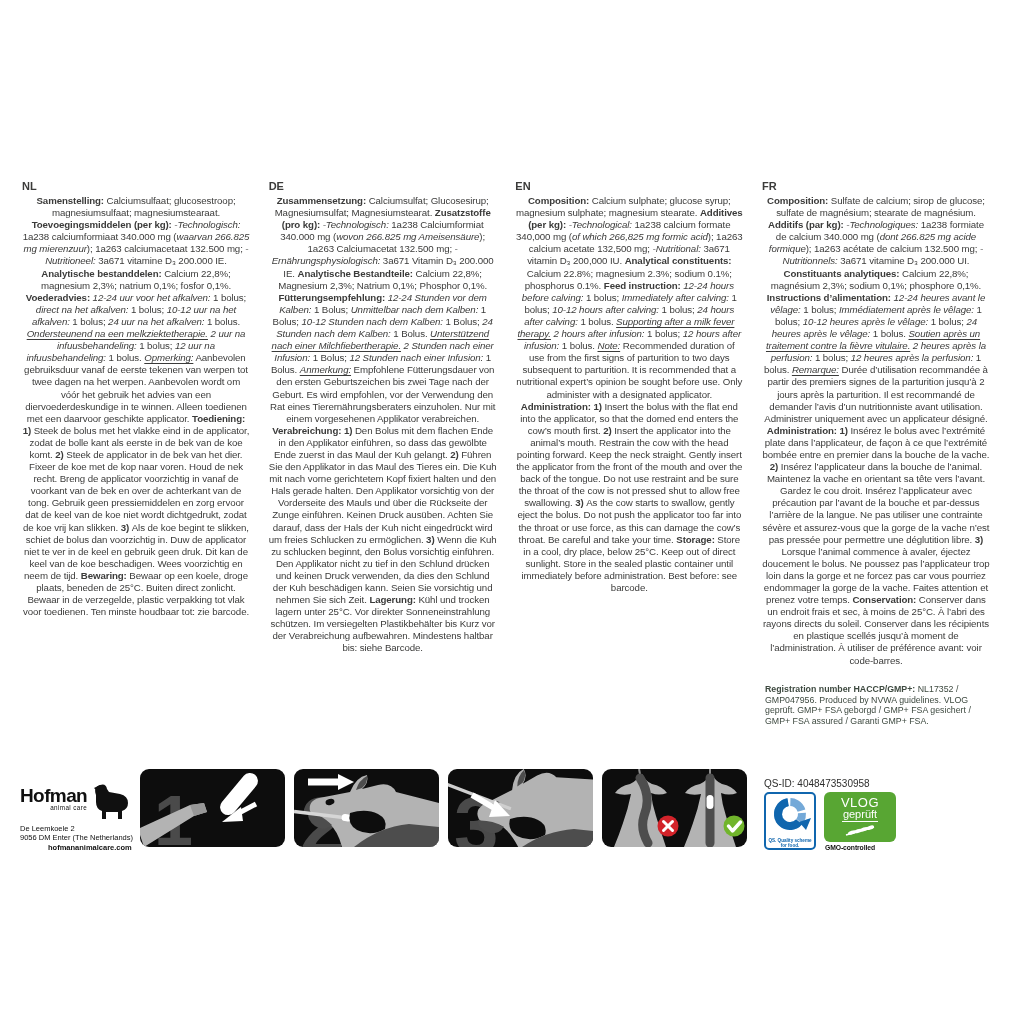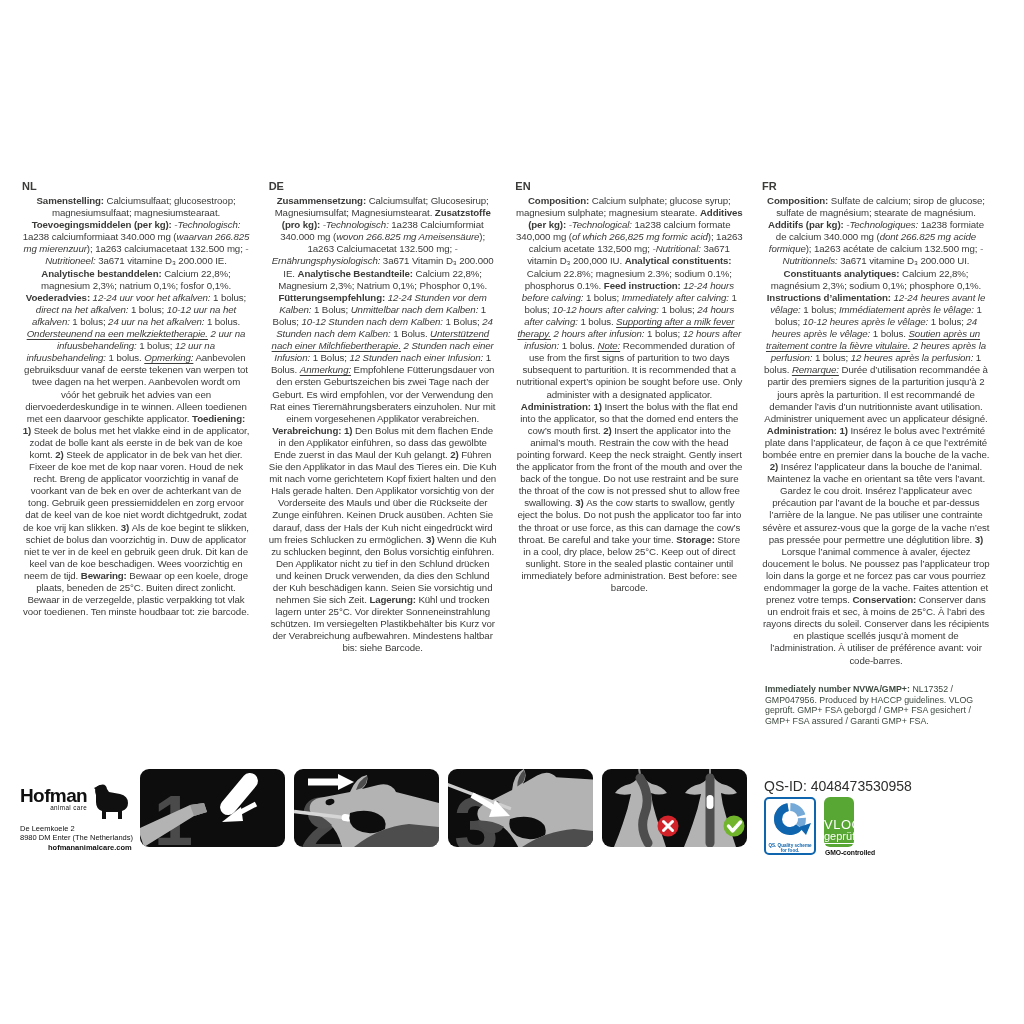--- a/index.html
+++ b/index.html
@@ -33,26 +33,26 @@
   .website{font-weight:bold;margin-left:28px;}
 
   
   .panels{position:absolute;left:140px;top:769px;display:flex;gap:9px;}
   .panel{width:145px;height:78px;background:#0d0d0d;border-radius:9px;position:relative;overflow:hidden;}
   .panel svg{position:absolute;left:0;top:0;}
   .step-num{font-family:"Liberation Sans", sans-serif;font-weight:bold;}
 
   
   .certs{position:absolute;left:764px;top:778px;}
-  .qs-id{font-size:14px;color:#2e2e2d;margin:0 0 3px 0;}
+  .qs-id{font-size:10px;color:#2e2e2d;margin:0 0 3px 0;}
   .logos{display:flex;gap:8px;align-items:flex-start;}
   .qs-badge{width:52px;height:58px;border:2px solid #1066ae;border-radius:5px;background:#fff;box-sizing:border-box;text-align:center;padding-top:2px;}
   .qs-caption{font-size:4.6px;font-weight:bold;color:#1066ae;line-height:5.2px;padding:0 2px;}
   .vlog-wrap{text-align:center;width:52px;}
-  .vlog-badge{width:30px;height:50px;background:#58a633;border-radius:6px;box-sizing:border-box;color:#fff;text-align:center;padding-top:21px;}
+  .vlog-badge{width:72px;height:50px;background:#58a633;border-radius:6px;box-sizing:border-box;color:#fff;text-align:center;padding-top:4px;}
   .vlog-line1{font-size:13px;line-height:13px;letter-spacing:0.5px;}
   .vlog-line2{font-size:11px;line-height:10px;}
   .vlog-rule{width:36px;height:1px;background:#fff;margin:2px auto 1px auto;}
   .gmo{font-size:6.8px;font-weight:bold;color:#101010;margin-top:2px;letter-spacing:-0.1px;}
 </style>
 </head>
 <body>
 
 <div class="sheet">
 
@@ -69,37 +69,37 @@
       <h2>EN</h2>
       <p><span class="b">Composition: </span><span>Calcium sulphate; glucose syrup; magnesium sulphate; magnesium stearate. </span><span class="b">Additives (per kg): </span><span class="i">-Technological: </span><span>1a238 calcium formate 340,000 mg (</span><span class="i">of which 266,825 mg formic acid</span><span>); 1a263 calcium acetate 132,500 mg; </span><span class="i">-Nutritional: </span><span>3a671 vitamin D₃ 200,000 IU. </span><span class="b">Analytical constituents: </span><span>Calcium 22.8%; magnesium 2.3%; sodium 0.1%; phosphorus 0.1%. </span><span class="b">Feed instruction: </span><span class="i">12-24 hours before calving: </span><span>1 bolus; </span><span class="i">Immediately after calving: </span><span>1 bolus; </span><span class="i">10-12 hours after calving: </span><span>1 bolus; </span><span class="i">24 hours after calving: </span><span>1 bolus. </span><span class="i u">Supporting after a milk fever therapy.</span><span> </span><span class="i">2 hours after infusion: </span><span>1 bolus; </span><span class="i">12 hours after infusion: </span><span>1 bolus. </span><span class="i u">Note:</span><span> Recommended duration of use from the first signs of parturition to two days subsequent to parturition. It is recommended that a nutritional expert’s opinion be sought before use. Only administer with a designated applicator. </span><span class="b">Administration: 1) </span><span>Insert the bolus with the flat end into the applicator, so that the domed end enters the cow’s mouth first. </span><span class="b">2) </span><span>Insert the applicator into the animal’s mouth. Restrain the cow with the head pointing forward. Keep the neck straight. Gently insert the applicator from the front of the mouth and over the back of the tongue. Do not use restraint and be sure the throat of the cow is not pressed shut to allow free swallowing. </span><span class="b">3) </span><span>As the cow starts to swallow, gently eject the bolus. Do not push the applicator too far into the throat or use force, as this can damage the cow’s throat. Be careful and take your time. </span><span class="b">Storage: </span><span>Store in a cool, dry place, below 25°C. Keep out of direct sunlight. Store in the sealed plastic container until immediately before administration. Best before: see barcode.</span></p>
     </section>
     <section class="lang-col">
       <h2>FR</h2>
       <p><span class="b">Composition: </span><span>Sulfate de calcium; sirop de glucose; sulfate de magnésium; stearate de magnésium. </span><span class="b">Additifs (par kg): </span><span class="i">-Technologiques: </span><span>1a238 formiate de calcium 340.000 mg (</span><span class="i">dont 266.825 mg acide formique</span><span>); 1a263 acétate de calcium 132.500 mg; </span><span class="i">-Nutritionnels: </span><span>3a671 vitamine D₃ 200.000 UI. </span><span class="b">Constituants analytiques: </span><span>Calcium 22,8%; magnésium 2,3%; sodium 0,1%; phosphore 0,1%. </span><span class="b">Instructions d’alimentation: </span><span class="i">12-24 heures avant le vêlage: </span><span>1 bolus; </span><span class="i">Immédiatement après le vêlage: </span><span>1 bolus; </span><span class="i">10-12 heures après le vêlage: </span><span>1 bolus; </span><span class="i">24 heures après le vêlage: </span><span>1 bolus. </span><span class="i u">Soutien après un traitement contre la fièvre vitulaire.</span><span> </span><span class="i">2 heures après la perfusion: </span><span>1 bolus; </span><span class="i">12 heures après la perfusion: </span><span>1 bolus. </span><span class="i u">Remarque:</span><span> Durée d’utilisation recommandée à partir des premiers signes de la parturition jusqu’à 2 jours après la parturition. Il est recommandé de demander l’avis d’un nutritionniste avant utilisation. Administrer uniquement avec un applicateur désigné. </span><span class="b">Administration: 1) </span><span>Insérez le bolus avec l’extrémité plate dans l’applicateur, de façon à ce que l’extrémité bombée entre en premier dans la bouche de la vache. </span><span class="b">2) </span><span>Insérez l’applicateur dans la bouche de l’animal. Maintenez la vache en orientant sa tête vers l’avant. Gardez le cou droit. Insérez l’applicateur avec précaution par l’avant de la bouche et par-dessus l’arrière de la langue. Ne pas utiliser une contrainte sévère et assurez-vous que la gorge de la vache n’est pas pressée pour permettre une déglutition libre. </span><span class="b">3) </span><span>Lorsque l’animal commence à avaler, éjectez doucement le bolus. Ne poussez pas l’applicateur trop loin dans la gorge et ne forcez pas car vous pourriez endommager la gorge de la vache. Faites attention et prenez votre temps. </span><span class="b">Conservation: </span><span>Conserver dans un endroit frais et sec, à moins de 25°C. À l’abri des rayons directs du soleil. Conserver dans les récipients en plastique scellés jusqu’à moment de l’administration. À utiliser de préférence avant: voir code-barres.</span></p>
     </section>
   </main>
 
   <aside class="registration">
-    <p><span class="b">Immediately number NVWA/GMP+: </span><span>NL17352 / GMP047956. Produced by HACCP guidelines. VLOG geprüft. GMP+ FSA geborgd / GMP+ FSA gesichert / GMP+ FSA assured / Garanti GMP+ FSA.</span></p>
+    <p><span class="b">Registration number HACCP/GMP+: </span><span>NL17352 / GMP047956. Produced by NVWA guidelines. VLOG geprüft. GMP+ FSA geborgd / GMP+ FSA gesichert / GMP+ FSA assured / Garanti GMP+ FSA.</span></p>
   </aside>
 
   <div class="publisher">
     <div class="logo-row">
       <div class="logo-text">
         <div class="logo-name">Hofman</div>
         <div class="logo-tagline">animal care</div>
       </div>
       <svg class="calf" width="40" height="36" viewBox="0 0 40 36">
         <path fill="#101010" d="M7,11 Q4,3 11,1 Q17,-1 18,5 L20,8 L31,10 Q39,12 39,19 Q39,25 33,27 L33,35 L29,35 L29,28 L17,28 L17,35 L13,35 L13,27 Q7,25 7,18 Z"></path>
         <path fill="#101010" d="M5,4 L11,1 L9,8 Z"></path>
       </svg>
     </div>
     <div class="address">
       <div>De Leemkoele 2</div>
-      <div>8980 DM Enter (The Netherlands)</div>
+      <div>9056 DM Enter (The Netherlands)</div>
       <div class="website">hofmananimalcare.com</div>
     </div>
   </div>
 
   <div class="panels">
 
     <div class="panel">
       <svg width="145" height="78" viewBox="0 0 145 78">
         <text class="step-num" x="14" y="76" font-size="70" fill="#4a4a4a">1</text>
         <polygon points="-2,60 50,36 64,34 67,43 54,47 4,78" fill="#b3b3b3"></polygon>

